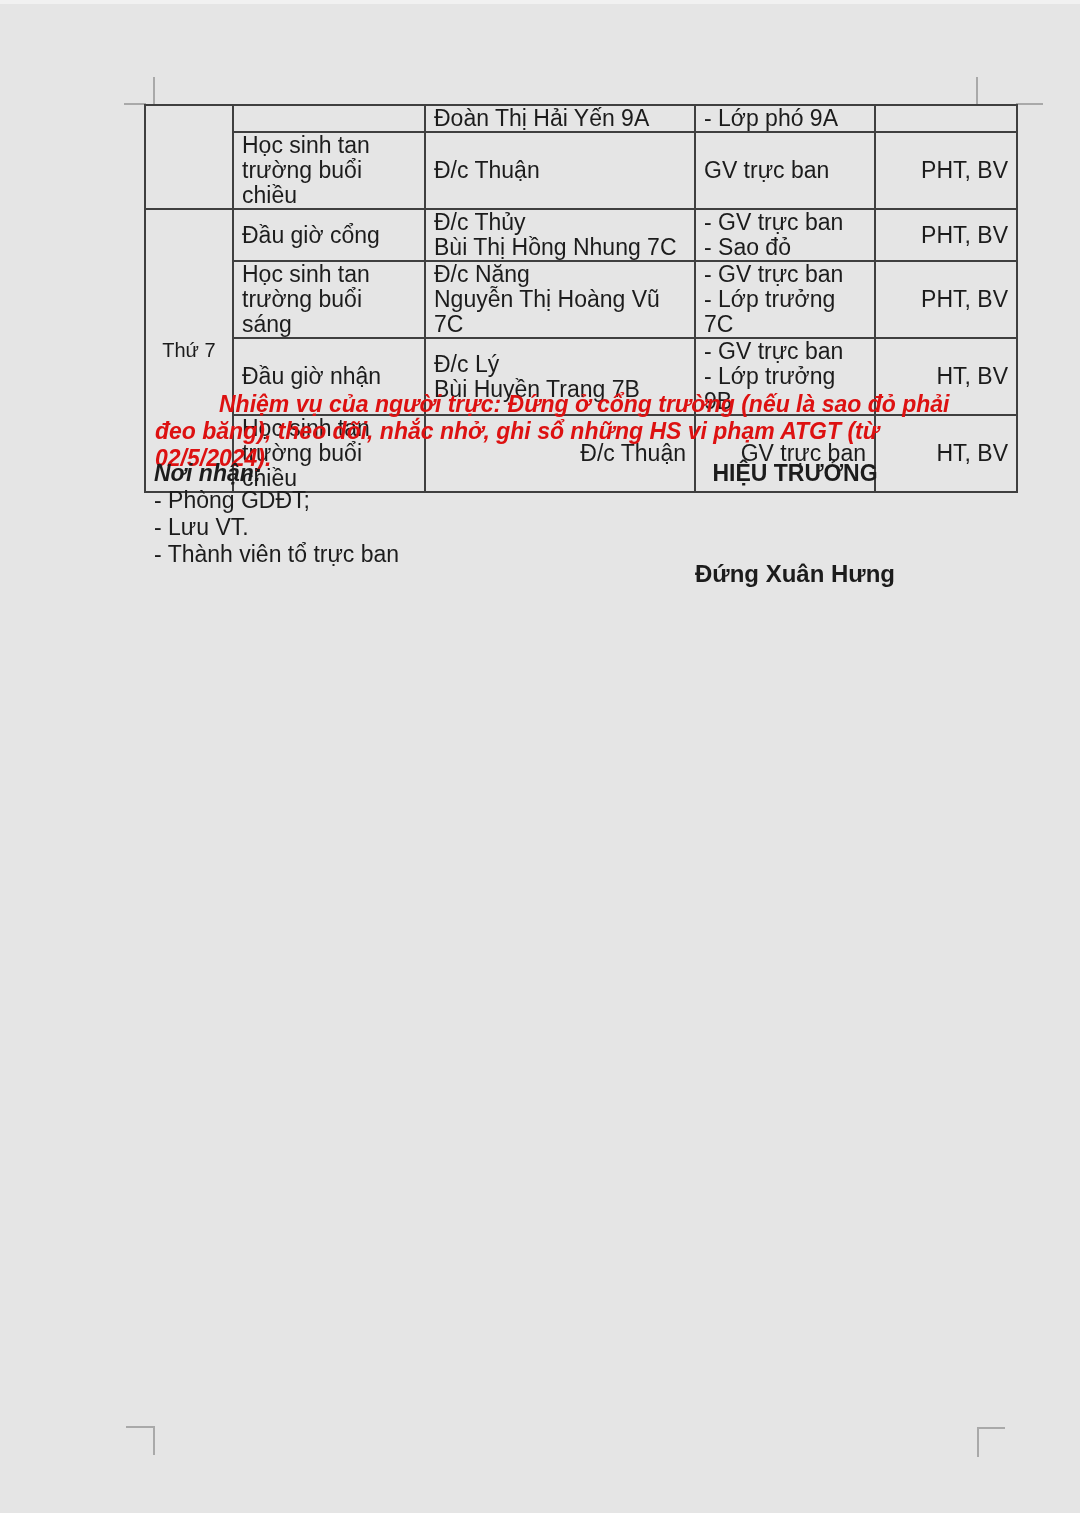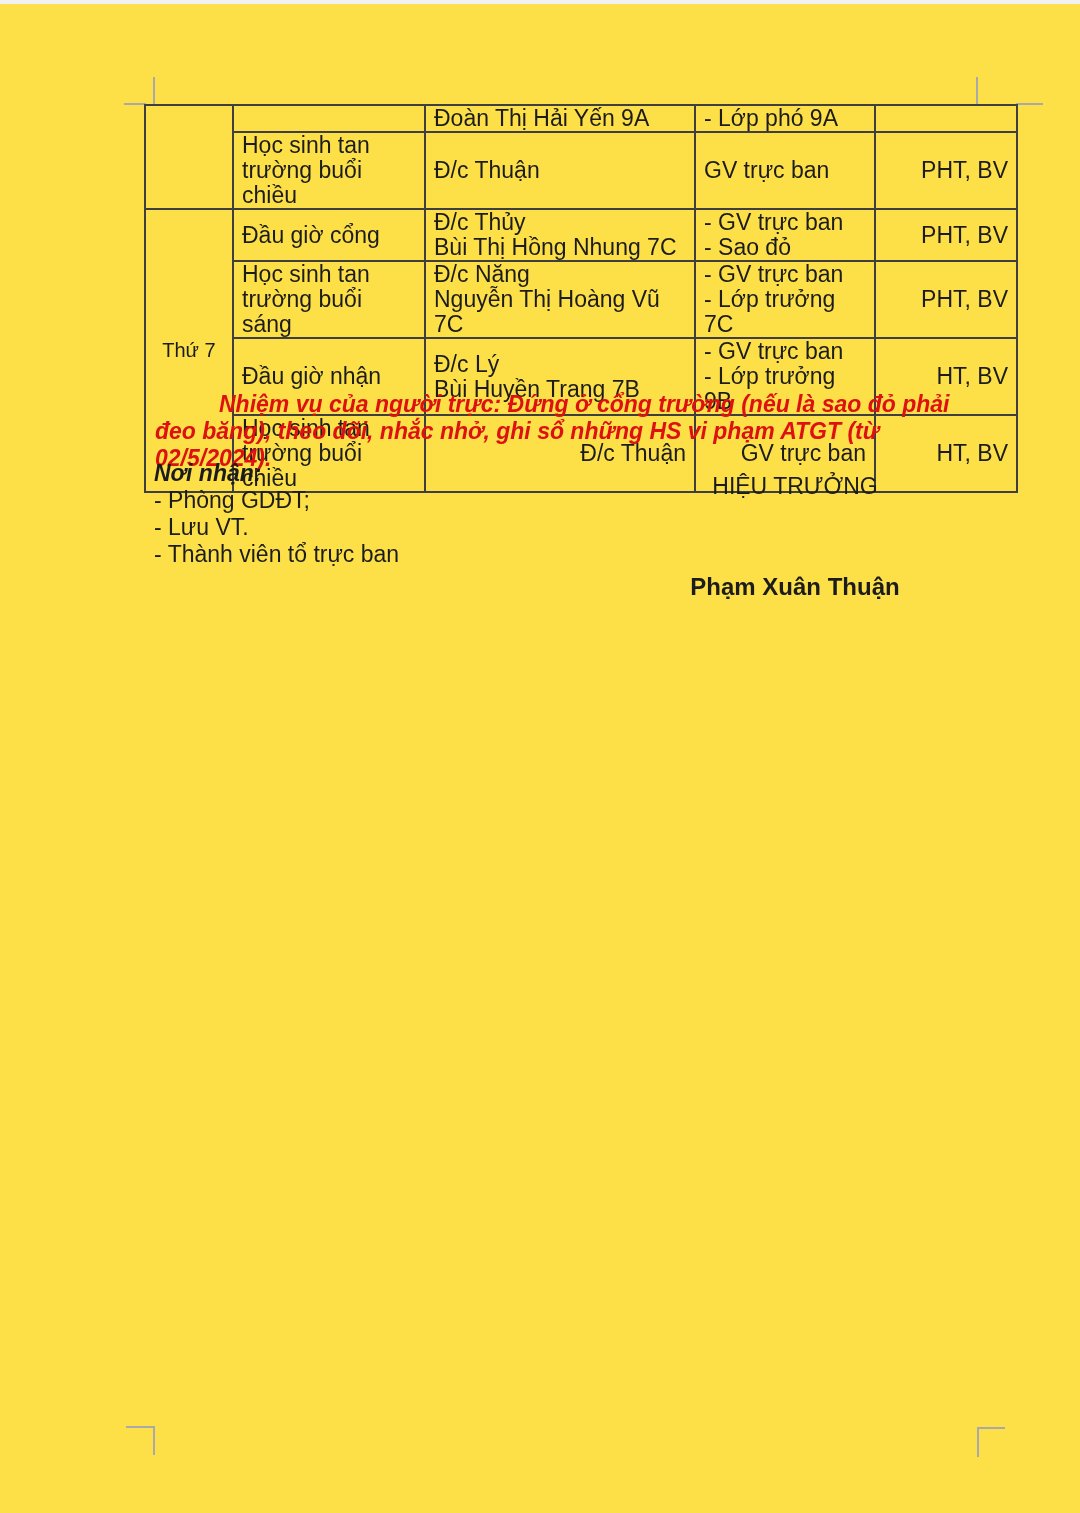--- a/index.html
+++ b/index.html
@@ -1,21 +1,21 @@
 <!DOCTYPE html>
 <html><head>
 <meta charset="utf-8">
 <style>
   * { margin: 0; padding: 0; box-sizing: border-box; }
   html, body { background: #ffffff; }
   .page {
     position: relative;
     width: 1080px;
     height: 1513px;
-    background: #fde047;
+    background: #e5e5e5;
     font-family: "Liberation Sans", "DejaVu Sans", sans-serif;
     color: #1c1c1c;
     overflow: hidden;
   }
   .top-strip {
     position: absolute; left: 0; top: 0;
     width: 1080px; height: 4px;
     background: #f1f1f1;
   }
   
@@ -84,21 +84,21 @@
 
   
   .signature {
     position: absolute;
     left: 650px; top: 460px;
     width: 290px;
     text-align: center;
     font-size: 23px;
     line-height: 27px;
   }
-  .signature .role { font-weight: normal; margin-top: 13px; }
+  .signature .role { font-weight: bold; }
   .signature .signed { font-weight: bold; color: #dd1111; }
   .signature .name {
     font-weight: bold;
     font-size: 24px;
     margin-top: 73px;
   }
 </style>
 </head>
 <body>
 
@@ -178,16 +178,16 @@
 
   <div class="recipients">
     <div class="title">Nơi nhận:</div>
     <div>- Phòng GDĐT;</div>
     <div>- Lưu VT.</div>
     <div>- Thành viên tổ trực ban</div>
   </div>
 
   <div class="signature">
     <div class="role">HIỆU TRƯỞNG</div>
-    <div class="name">Phạm Xuân Thuận</div>
+    <div class="name">Đứng Xuân Hưng</div>
   </div>
 
 </div>
 
 </body></html>

